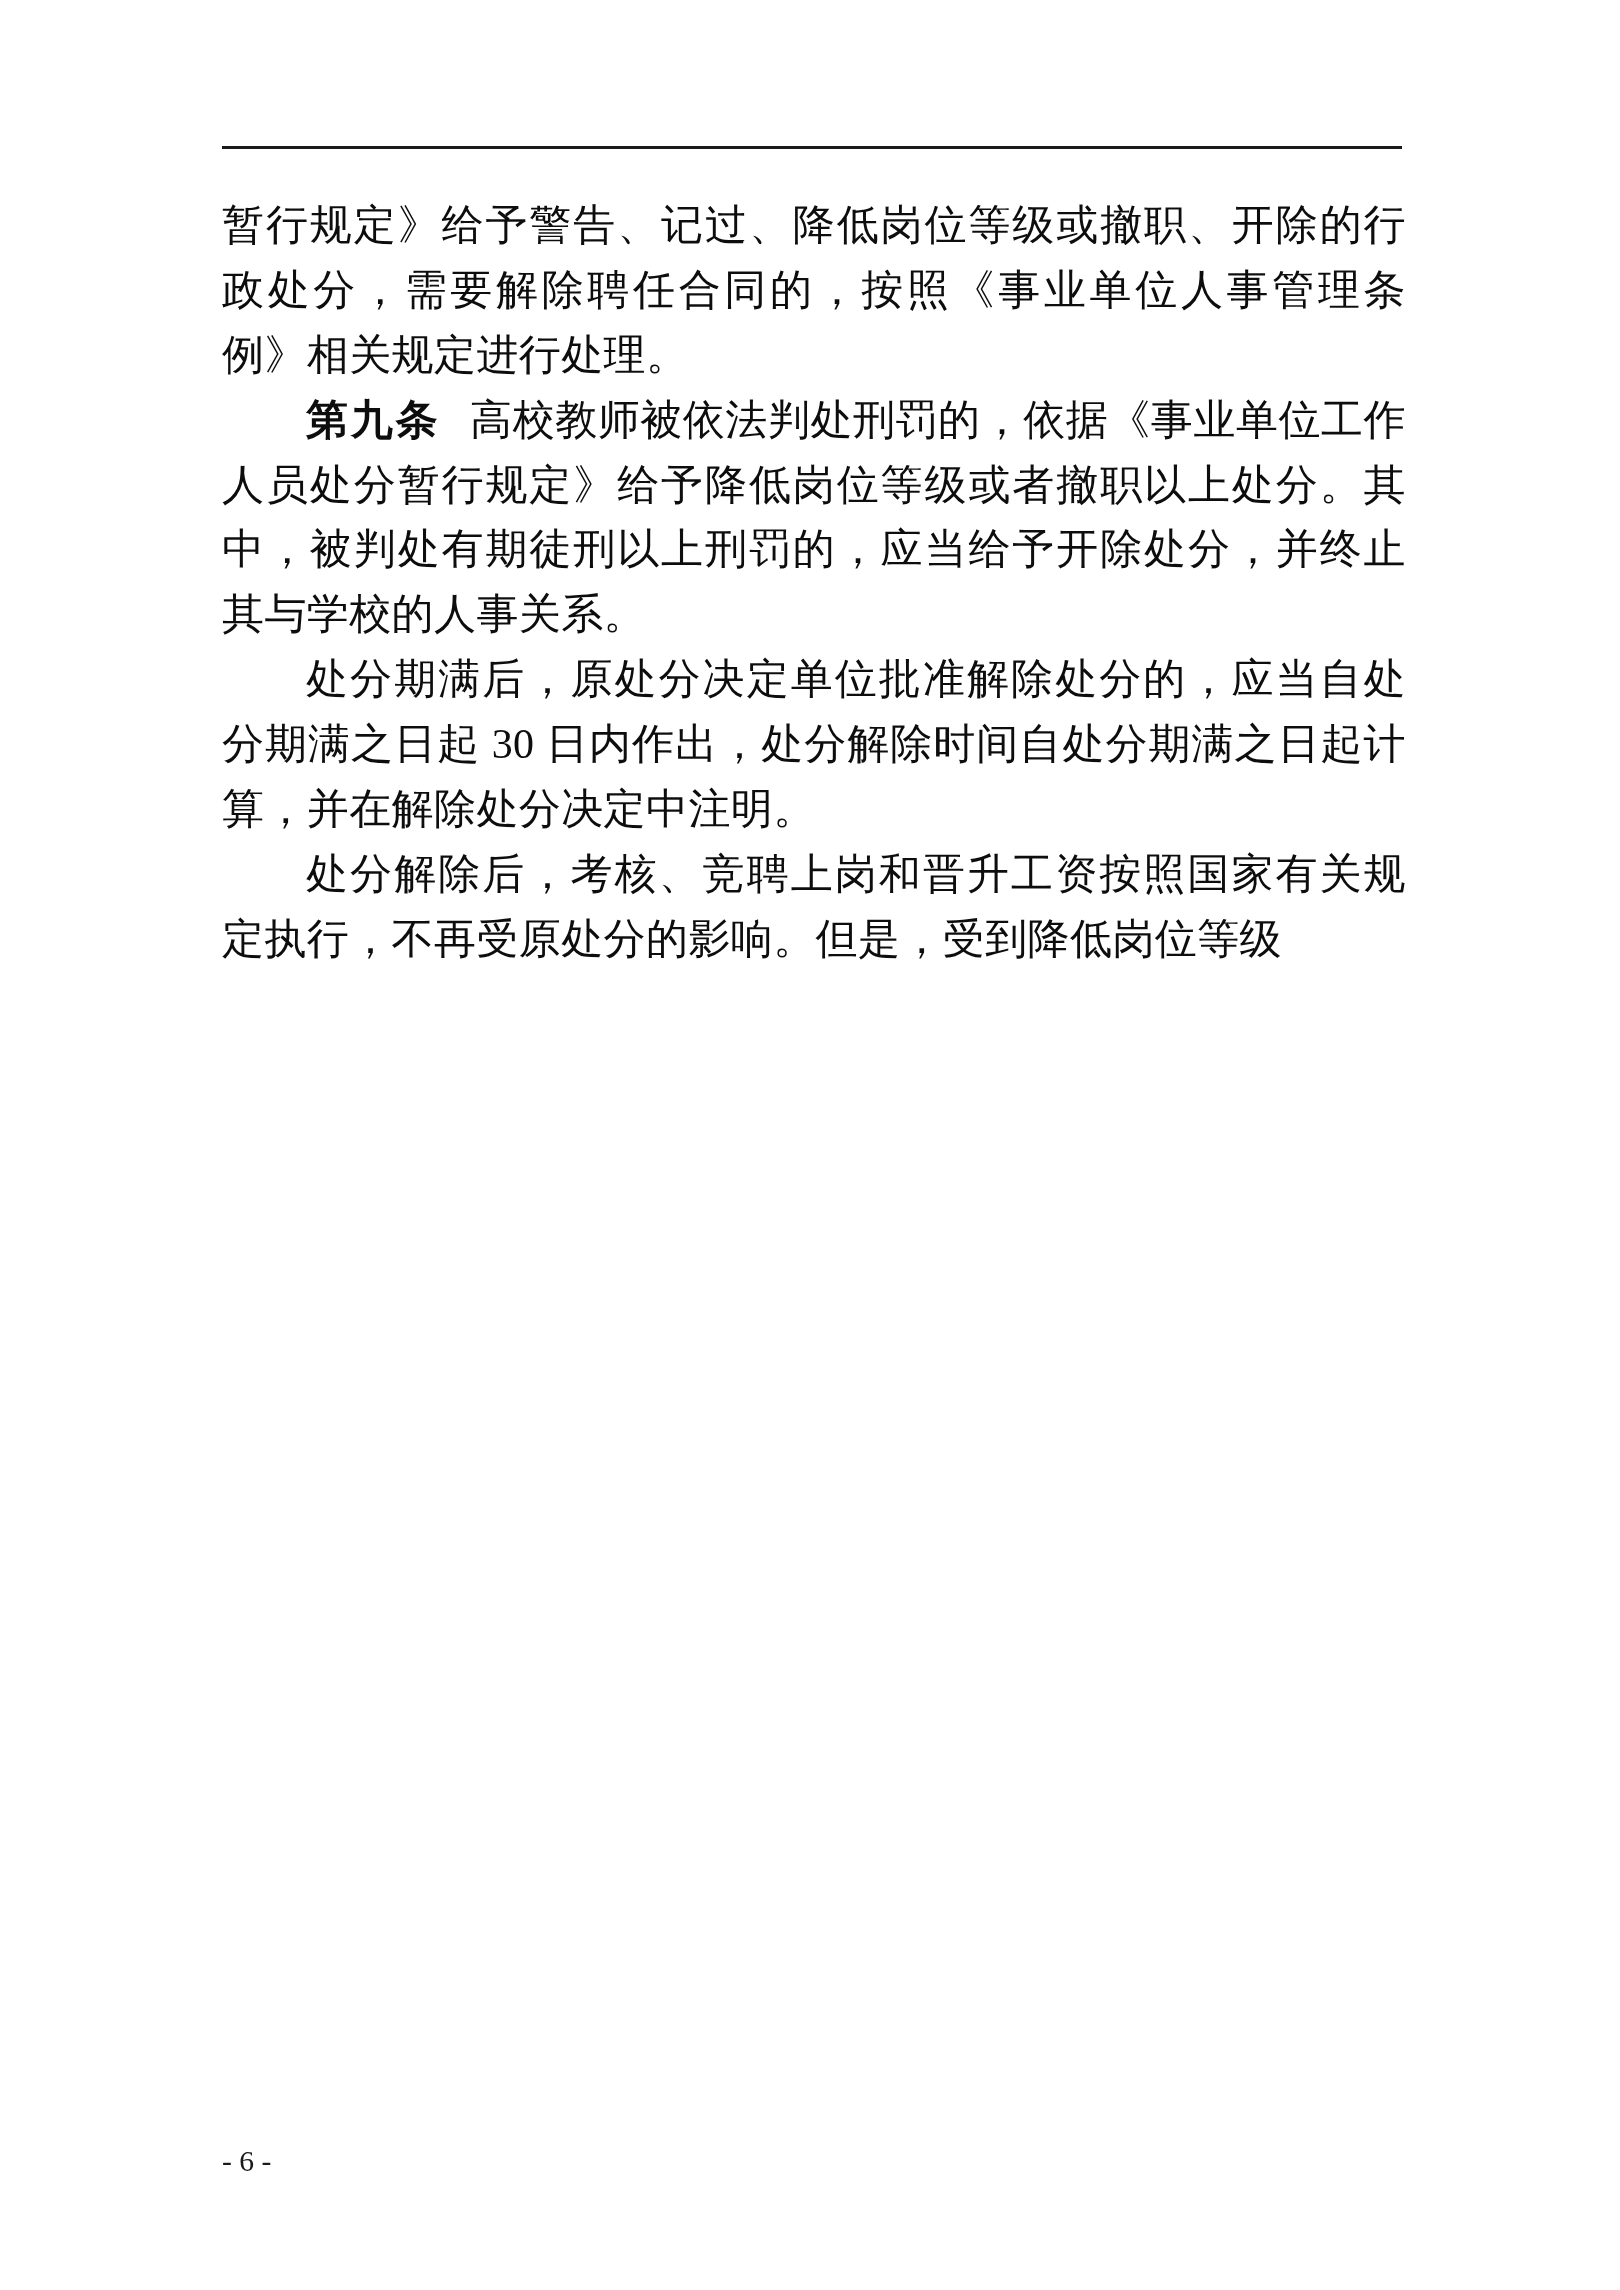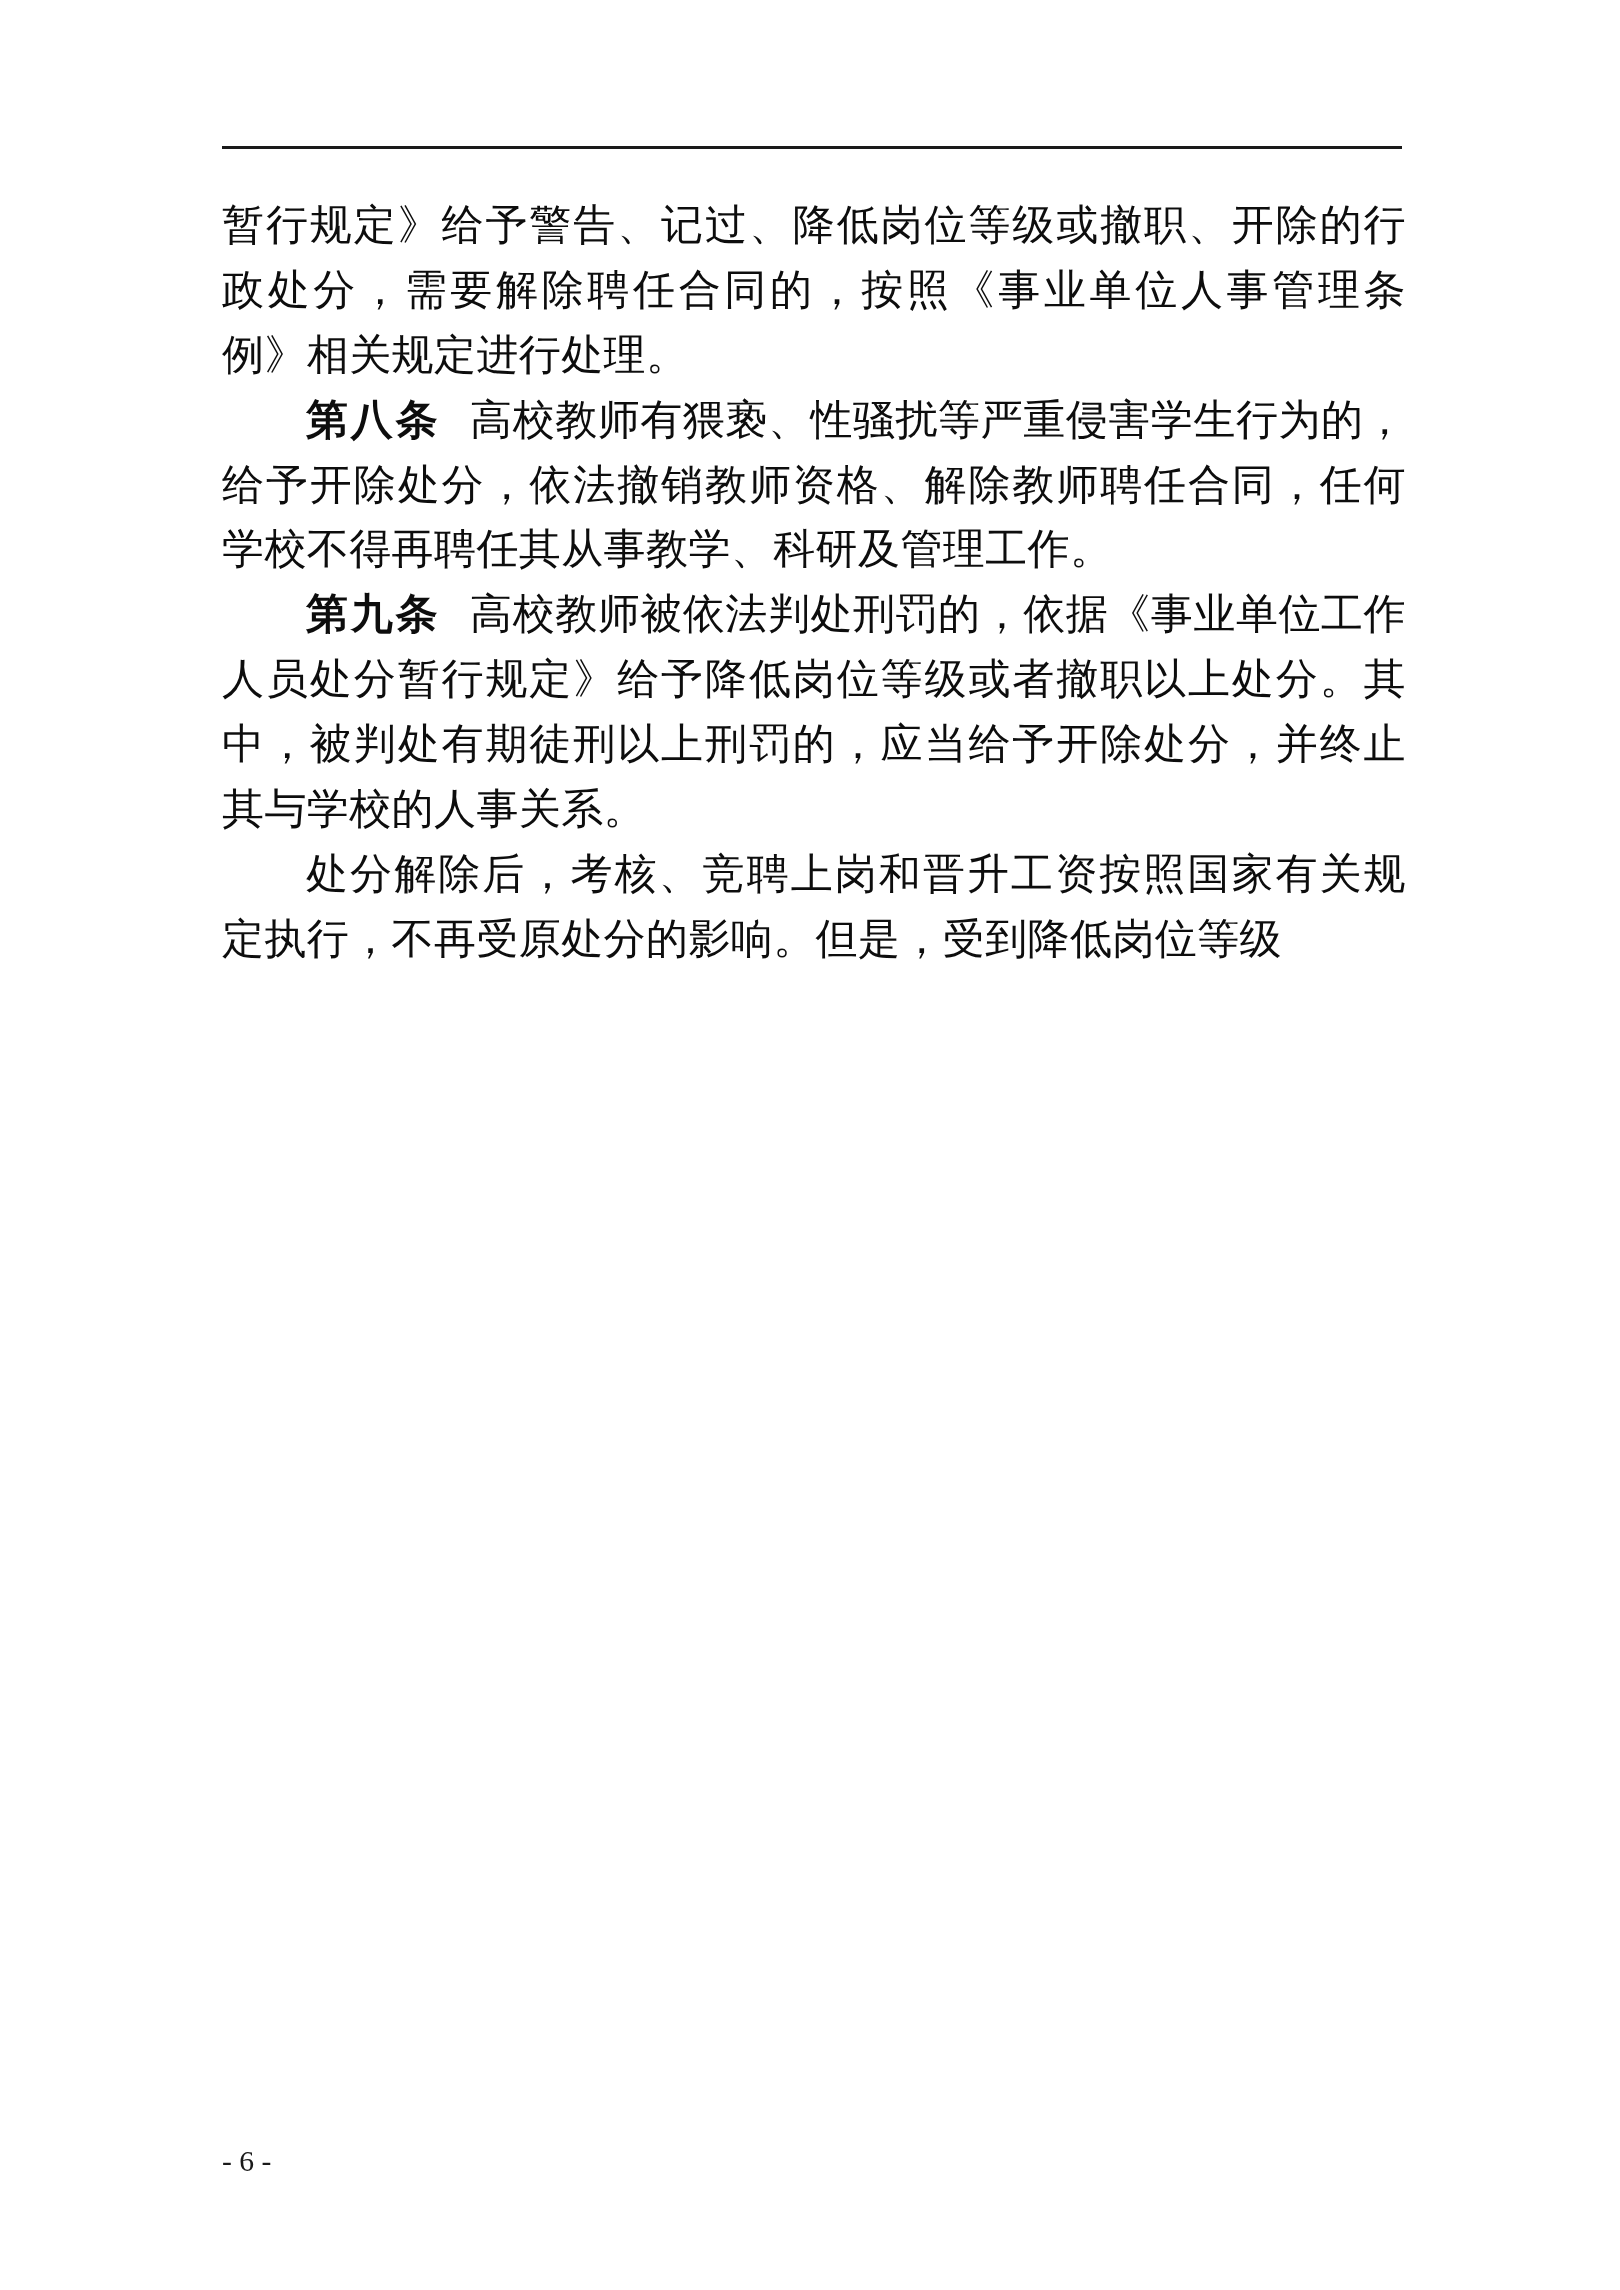--- a/index.html
+++ b/index.html
@@ -68,30 +68,30 @@
 <div class="page">
 
   <div class="header-rule"></div>
 
   <div class="content">
 
     <p class="para">
       <span>暂行规定》给予警告、记过、降低岗位等级或撤职、开除的行政处分，需要解除聘任合同的，按照《事业单位人事管理条例》相关规定进行处理。</span>
     </p>
 
-    <p class="para indent">
-      <span class="art-label">第八条</span><span class="gap-after-label"></span><span>高校教师有猥亵、性骚扰等严重侵害学生行为的，给予开除处分，依法撤销教师资格、解除教师聘任合同，任何学校不得再聘任其从事教学、科研及管理工作。</span>
-    </p>
 
     <p class="para indent">
       <span class="art-label">第九条</span><span class="gap-after-label"></span><span>高校教师被依法判处刑罚的，依据《事业单位工作人员处分暂行规定》给予降低岗位等级或者撤职以上处分。其中，被判处有期徒刑以上刑罚的，应当给予开除处分，并终止其与学校的人事关系。</span>
     </p>
 
 
 
+    <p class="para indent">
+      <span>处分期满后，原处分决定单位批准解除处分的，应当自处分期满之日起 30 日内作出，处分解除时间自处分期满之日起计算，并在解除处分决定中注明。</span>
+    </p>
 
     <p class="para indent">
       <span>处分解除后，考核、竞聘上岗和晋升工资按照国家有关规定执行，不再受原处分的影响。但是，受到降低岗位等级</span>
     </p>
 
   </div>
 
   <div class="footer">- 6 -</div>
 
 </div>

